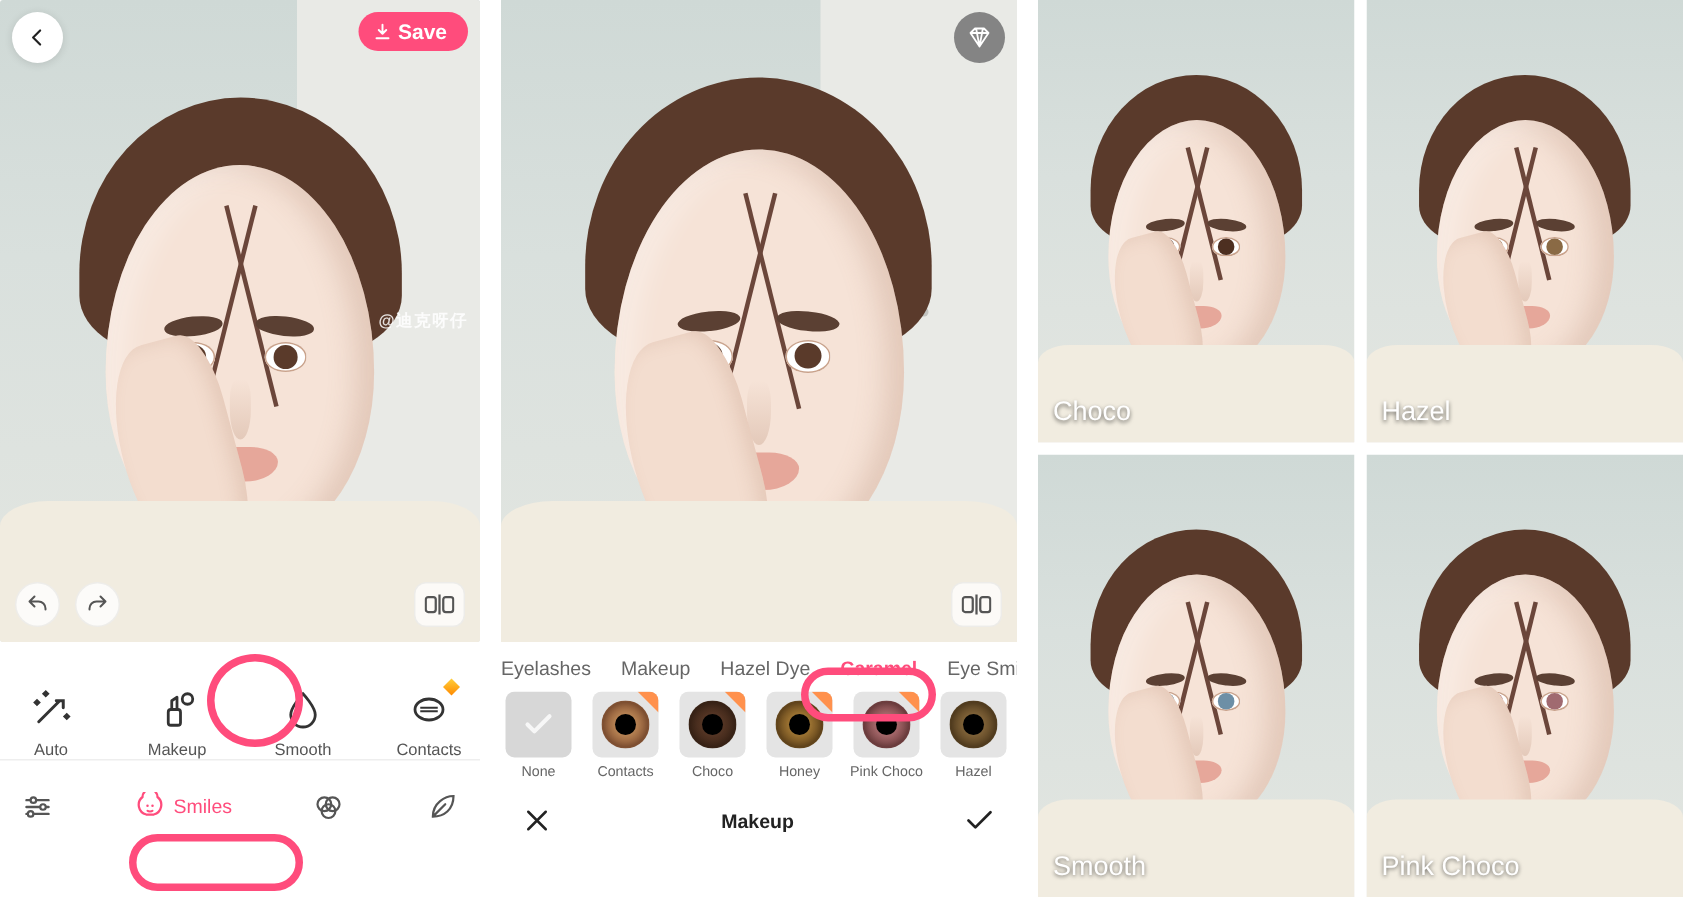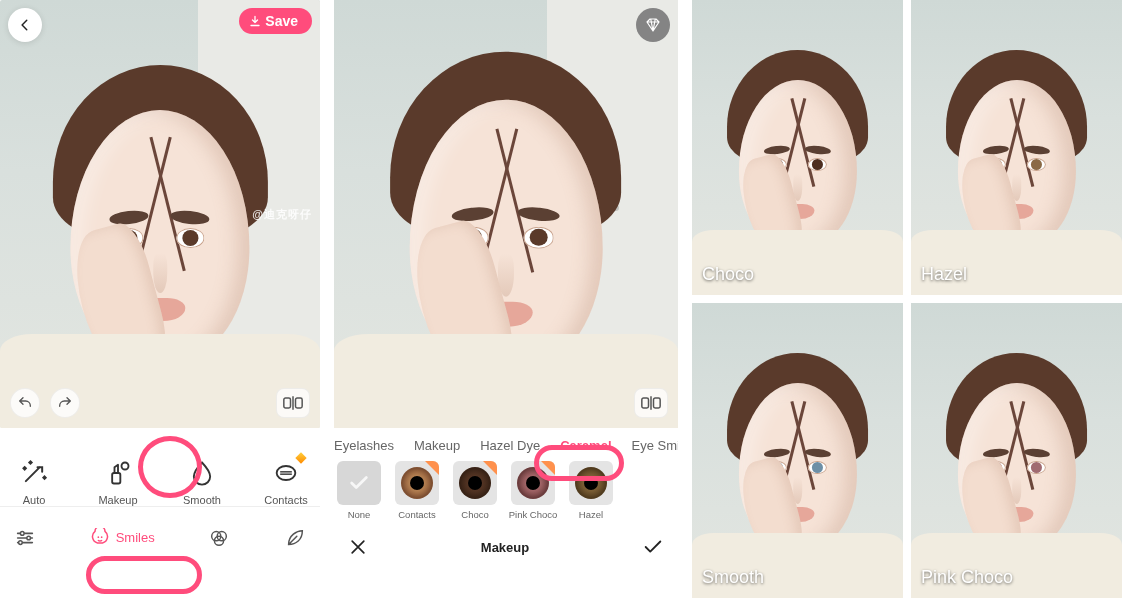--- a/index.html
+++ b/index.html
@@ -279,20 +279,27 @@
       </div>
       <div class="contact-item">
         <div class="swatch ">
           <div class="lens" style="background: radial-gradient(circle, rgb(103, 65, 46) 0%, rgb(63, 39, 25) 70%);"></div>
           <div class="tri"></div>
         </div>
         <div class="contact-label">Choco</div>
       </div>
       <div class="contact-item">
         <div class="swatch ">
+          <div class="lens" style="background: radial-gradient(circle, rgb(196, 148, 67) 0%, rgb(110, 77, 31) 70%);"></div>
+          <div class="tri"></div>
+        </div>
+        <div class="contact-label">Honey</div>
+      </div>
+      <div class="contact-item">
+        <div class="swatch ">
           <div class="lens" style="background: radial-gradient(circle, rgb(201, 133, 137) 0%, rgb(122, 69, 70) 70%);"></div>
           <div class="tri"></div>
         </div>
         <div class="contact-label">Pink Choco</div>
       </div>
       <div class="contact-item">
         <div class="swatch ">
           <div class="lens" style="background: radial-gradient(circle, rgb(155, 122, 73) 0%, rgb(92, 68, 35) 70%);"></div>
         </div>
         <div class="contact-label">Hazel</div>

